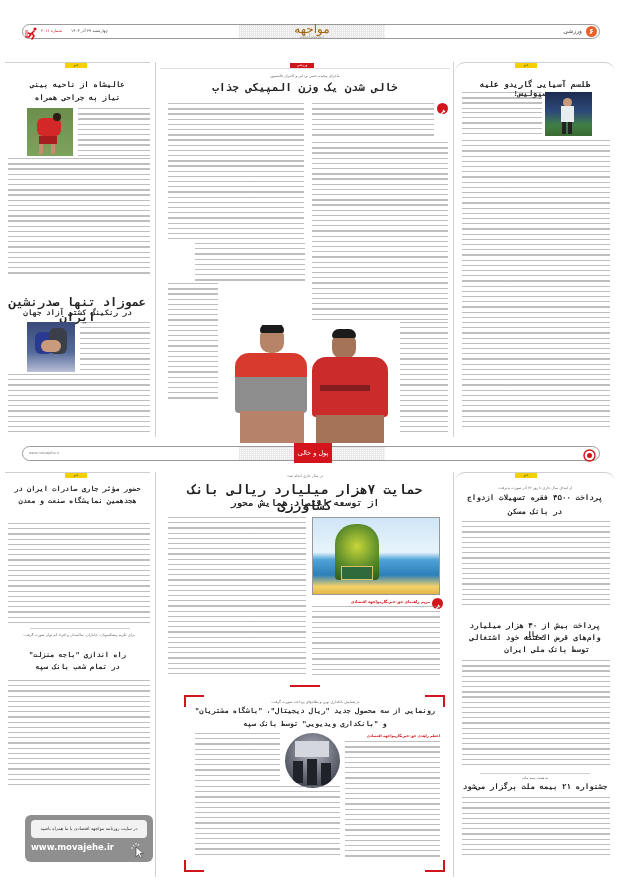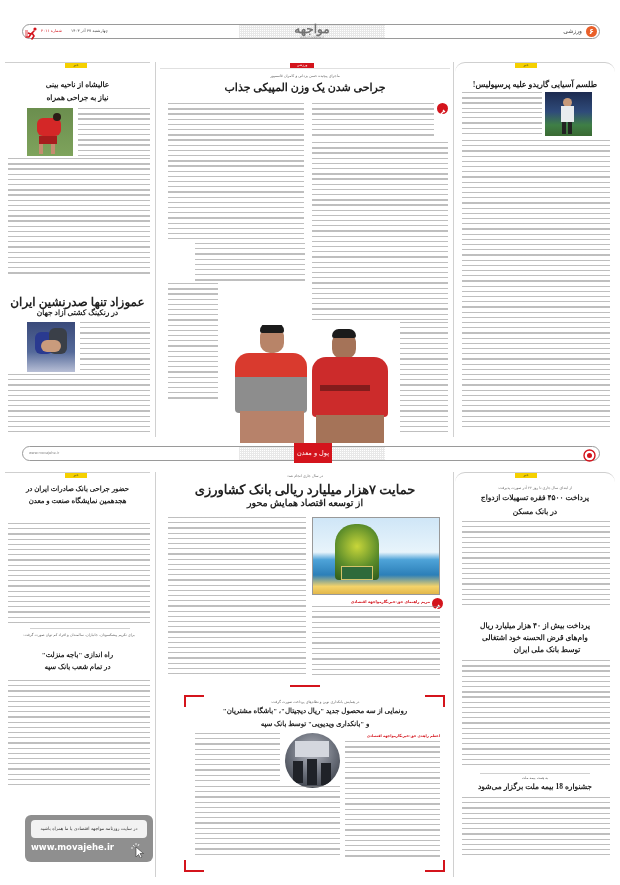--- a/index.html
+++ b/index.html
@@ -11,28 +11,28 @@
   
   .header-bar {
     position: absolute; left: 22px; width: 578px; height: 15px;
     border: 1px solid #9a9a9a; border-radius: 8px; background: #fff;
   }
   .header-center {
     position: absolute; top: 0; height: 13px;
     background-image: repeating-linear-gradient(0deg, #e8e8e8 0 1px, transparent 1px 2px),
                       repeating-linear-gradient(90deg, #e8e8e8 0 1px, transparent 1px 2px);
   }
-  .logo-text { font-family: "DejaVu Serif", serif; color: #737373; font-weight: bold; font-size: 11px; }
+  .logo-text { font-family: "DejaVu Serif", serif; color: #a16207; font-weight: normal; font-size: 11px; }
   .small { font-size: 3.6px; color: #666; }
   .tag {
     position: absolute; height: 5px; width: 22px; background: #f5d000;
     font-size: 3.4px; color: #333; text-align: center; line-height: 5px;
   }
   .tag.red { background: #d4141c; color: #fff; }
-  .title { font-weight: bold; color: #222; text-align: center; font-family: Liberation Serif, serif; }
+  .title { font-weight: bold; color: #222; text-align: center; font-family: Liberation Mono, monospace; }
 
   .box-corner { position: absolute; border: 1px solid #cfcfcf; border-radius: 10px; }
   .divider-v { position: absolute; width: 1px; background: #d0d0d0; }
   .photo { position: absolute; overflow: hidden; }
 
   .text-block { position: absolute; overflow: hidden; }
   .lines {
     width: 100%; height: 100%;
     background-image: repeating-linear-gradient(180deg, #8a8a8a 0 1.3px, transparent 1.3px 5.2px);
     opacity: 0.55;
@@ -80,21 +80,21 @@
   <div class="lines"></div>
 </div>
 <div class="text-block" style="left:462px; top:140px; width:148px; height:290px;">
   <div class="lines"></div>
 
 </div>
 
 <div class="tag red" style="left:290px; top:63px; width:24px;">ورزشی</div>
 <div class="abs" style="left:160px; top:68px; width:290px; height:1px; background:#e0e0e0;"></div>
 <div class="abs small" style="left:160px; top:74px; width:290px; text-align:center;">ماجرای پیچیده حسن یزدانی و کامران قاسمپور</div>
-<div class="abs title" style="left:160px; top:81px; width:290px; font-size:11px;">جراحی شدن یک وزن المپیکی جذاب</div>
+<div class="abs title" style="left:160px; top:81px; width:290px; font-size:11px;">خالی شدن یک وزن المپیکی جذاب</div>
 
 <div class="red-dot" style="left:437px; top:103px;">
   <svg width="11" height="11" viewBox="0 0 11 11">
       <path d="M3 8 L7 4 M6 3 L8 5" stroke="#fff" stroke-width="1.2"></path>
     </svg>
 </div>
 <div class="text-block" style="left:312px; top:103px; width:122px; height:36px;">
   <div class="lines"></div>
 
 </div>
@@ -167,21 +167,21 @@
 </div>
 
 <div class="header-bar" style="top:446px;">
   <div class="abs" style="right:3px; top:0px; width:13px; height:13px;">
     <svg width="13" height="13" viewBox="0 0 13 13">
       <circle cx="6.5" cy="6.5" r="5.5" fill="none" stroke="#d4141c" stroke-width="1.4"></circle>
       <circle cx="6.5" cy="6.5" r="2.5" fill="#d4141c"></circle>
     </svg>
   </div>
   <div class="header-center" style="left:216px; width:146px;"></div>
-  <div class="abs" style="left:271px; top:-4px; width:38px; height:20px; background:#d4141c; color:#fff; font-size:6.5px; text-align:center; line-height:20px; font-family:'DejaVu Serif', serif;">پول و معدن</div>
+  <div class="abs" style="left:271px; top:-4px; width:38px; height:20px; background:#d4141c; color:#fff; font-size:6.5px; text-align:center; line-height:20px; font-family:'DejaVu Serif', serif;">پول و خالی</div>
   <div class="abs" style="left:6px; top:3.5px; font-size:3.5px; color:#888; direction:ltr;">www.movajehe.ir</div>
 </div>
 
 <div class="box-corner" style="left:455px; top:472px; width:160px; height:405px; border-bottom:none; border-left:none; border-right:none; border-radius:10px 10px 0 0;"></div>
 <div class="divider-v" style="left:453px; top:472px; height:405px;"></div>
 <div class="tag" style="left:515px; top:473px;">خبر</div>
 <div class="abs small" style="left:460px; top:486px; width:150px; text-align:center;">از ابتدای سال جاری تا روز ۲۲ آذر صورت پذیرفت:</div>
 <div class="abs title" style="left:460px; top:493px; width:150px; font-size:7.5px;">پرداخت ۴۵۰۰ فقره تسهیلات ازدواج</div>
 <div class="abs title" style="left:460px; top:507px; width:150px; font-size:7.5px;">در بانک مسکن</div>
 <div class="text-block" style="left:462px; top:521px; width:148px; height:88px;">
@@ -192,21 +192,21 @@
 <div class="abs title" style="left:460px; top:621px; width:150px; font-size:7.5px;">پرداخت بیش از ۴۰ هزار میلیارد ریال</div>
 <div class="abs title" style="left:460px; top:633px; width:150px; font-size:7.5px;">وام‌های قرض الحسنه خود اشتغالی</div>
 <div class="abs title" style="left:472px; top:645px; width:150px; font-size:7.5px;">توسط بانک ملی ایران</div>
 <div class="text-block" style="left:462px; top:660px; width:148px; height:105px;">
   <div class="lines"></div>
 
 </div>
 
 <div class="abs" style="left:480px; top:773px; width:110px; height:1px; background:#d0d0d0;"></div>
 <div class="abs small" style="left:460px; top:776px; width:150px; text-align:center;">به همت بیمه ملت</div>
-<div class="abs title" style="left:460px; top:782px; width:150px; font-size:7.5px;">جشنواره 18 بیمه ملت برگزار می‌شود</div>
+<div class="abs title" style="left:460px; top:782px; width:150px; font-size:7.5px;">جشنواره ۲۱ بیمه ملت برگزار می‌شود</div>
 <div class="text-block" style="left:462px; top:797px; width:148px; height:62px;">
   <div class="lines"></div>
 
 </div>
 
 <div class="abs small" style="left:160px; top:474px; width:290px; text-align:center;">در سال جاری انجام شد:</div>
 <div class="abs title" style="left:160px; top:482px; width:290px; font-size:13px;">حمایت ۷هزار میلیارد ریالی بانک کشاورزی</div>
 <div class="abs title" style="left:160px; top:497px; width:290px; font-size:9.5px;">از توسعه اقتصاد همایش محور</div>
 
 <div class="photo" style="left:312px; top:517px; width:128px; height:78px; border:1px solid #999; background:linear-gradient(180deg,#cfe6f7 0%,#e8f4fb 45%,#4ea3d8 55%,#2c7fb8 75%,#f4d36a 90%,#e2b74a 100%);">
@@ -256,21 +256,21 @@
 
 </div>
 <div class="text-block" style="left:195px; top:786px; width:145px; height:72px;">
   <div class="lines"></div>
 </div>
 
 <div class="divider-v" style="left:155px; top:472px; height:405px;"></div>
 
 <div class="abs" style="left:5px; top:472px; width:145px; height:1px; background:#cfcfcf;"></div>
 <div class="tag" style="left:65px; top:473px;">خبر</div>
-<div class="abs title" style="left:5px; top:485px; width:145px; font-size:7px;">حضور جراحی بانک صادرات ایران در</div>
+<div class="abs title" style="left:5px; top:485px; width:145px; font-size:7px;">حضور مؤثر جاری صادرات ایران در</div>
 <div class="abs title" style="left:5px; top:497px; width:145px; font-size:7px;">هجدهمین نمایشگاه صنعت و معدن</div>
 <div class="text-block" style="left:8px; top:523px; width:142px; height:100px;">
   <div class="lines"></div>
 
 </div>
 
 <div class="abs" style="left:30px; top:628px; width:100px; height:1px; background:#d0d0d0;"></div>
 <div class="abs small" style="left:8px; top:633px; width:142px; text-align:center;">برای تکریم پیشکسوتان، جانبازان، سالمندان و افراد کم توان صورت گرفت:</div>
 <div class="abs title" style="left:5px; top:651px; width:145px; font-size:7px;">راه اندازی "باجه منزلت"</div>
 <div class="abs title" style="left:5px; top:663px; width:145px; font-size:7px;">در تمام شعب بانک سپه</div>

